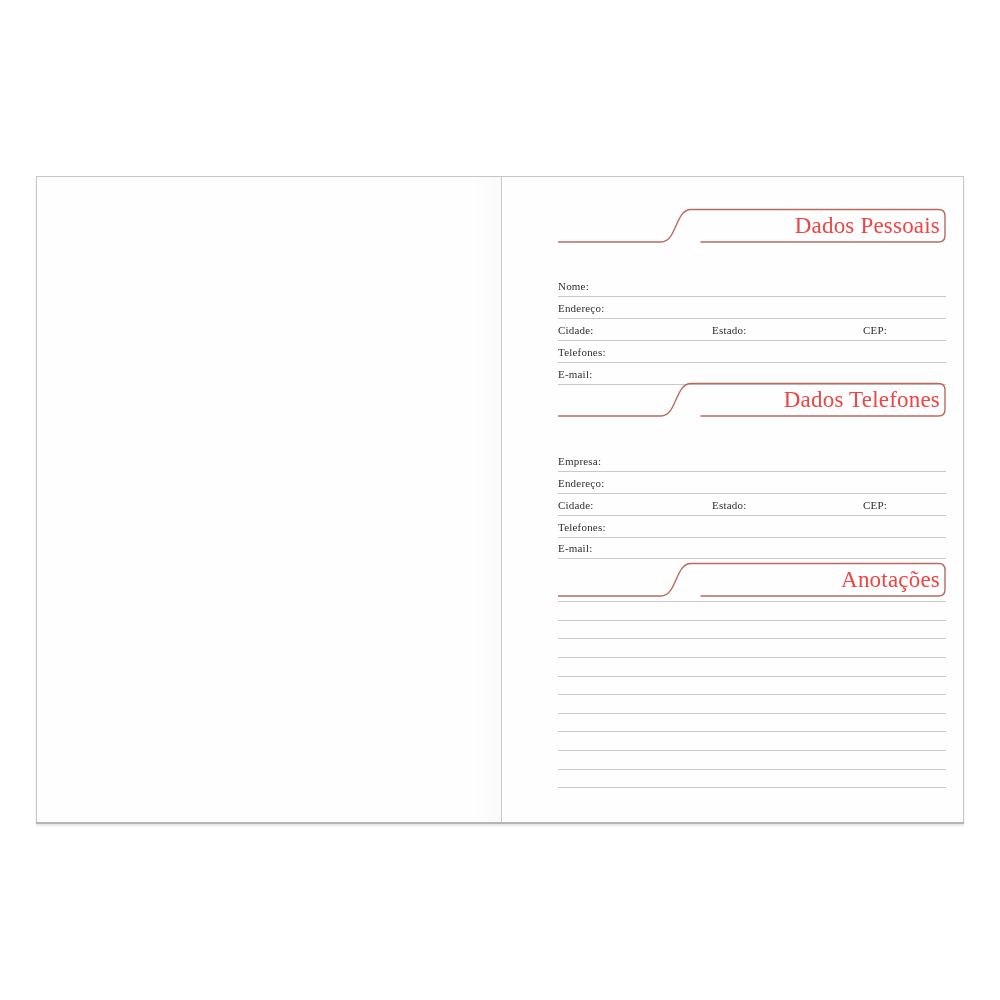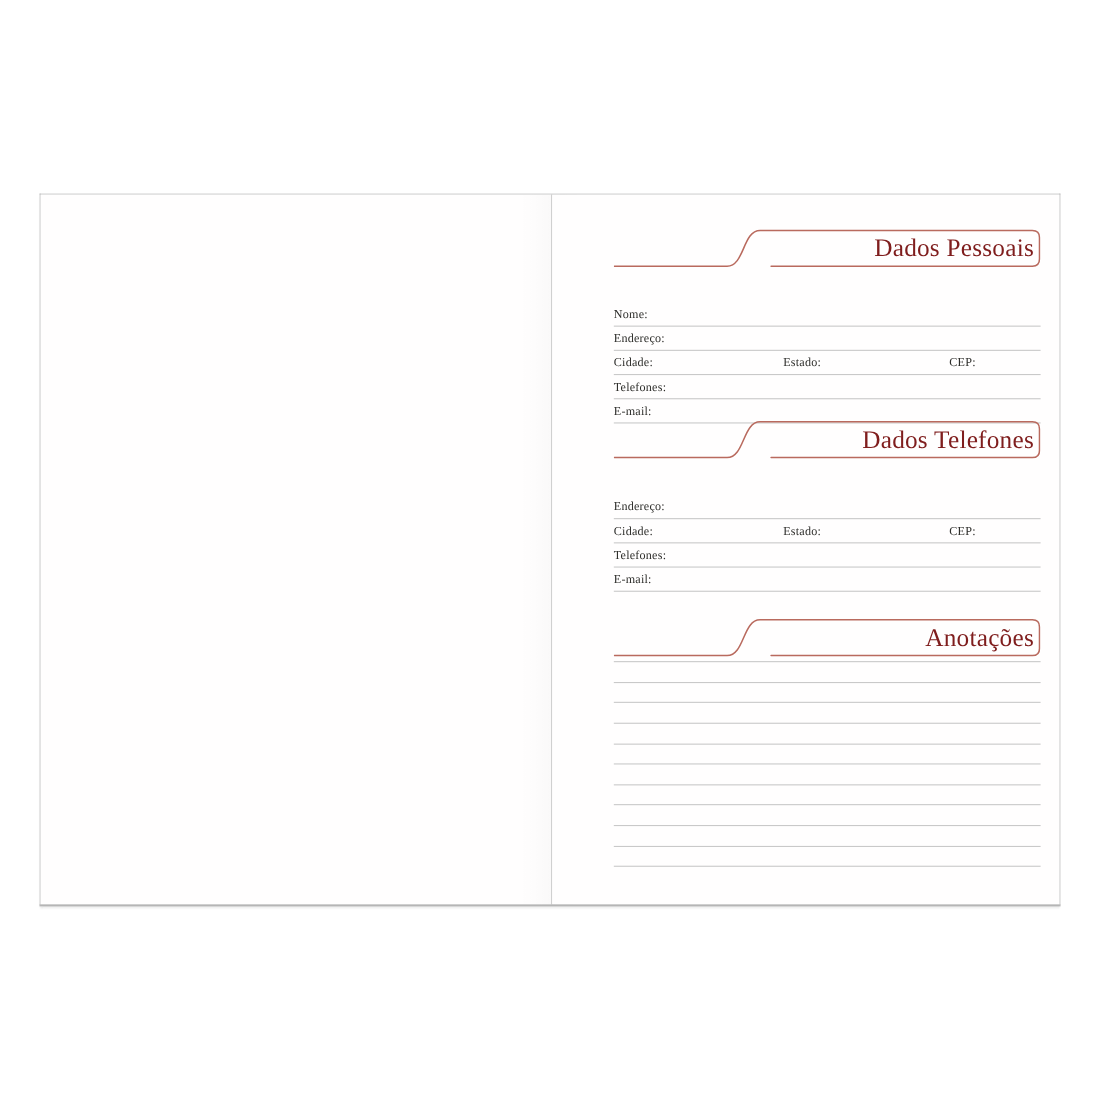--- a/index.html
+++ b/index.html
@@ -78,21 +78,21 @@
   .tab-title {
     position: absolute;
     left: 140px;
     right: 6px;
     top: 0px;
     height: 34px;
     line-height: 36px;
     text-align: right;
     font-size: 23px;
     font-weight: 400;
-    color: #7f1d1d;
+    color: #ef4444;
     letter-spacing: 0.2px;
     white-space: nowrap;
   }
   .tab-1 { top: 31px; }
   .tab-2 { top: 205px; }
   .tab-3 { top: 385px; }
   
   .rows {
     position: absolute;
     left: 0;
@@ -172,20 +172,23 @@
 
       <div class="tab tab-2">
         <svg width="388" height="36" viewBox="0 0 388 36">
           <path d="M0.5,34 H103 C119,34 117,1.5 133,1.5 H380.5 Q387,1.5 387,8 V27.5 Q387,34 380.5,34 H143" fill="none" stroke="#b96a5e" stroke-width="1.4" stroke-linecap="round"></path>
         </svg>
         <div class="tab-title">Dados Telefones</div>
       </div>
 
       <div class="rows rows-2">
         <div class="field-row">
+          <span class="field-label">Empresa:</span>
+        </div>
+        <div class="field-row">
           <span class="field-label">Endereço:</span>
         </div>
         <div class="field-row">
           <span class="field-label">Cidade:</span>
           <span class="field-label pos-2">Estado:</span>
           <span class="field-label pos-3">CEP:</span>
         </div>
         <div class="field-row">
           <span class="field-label">Telefones:</span>
         </div>

